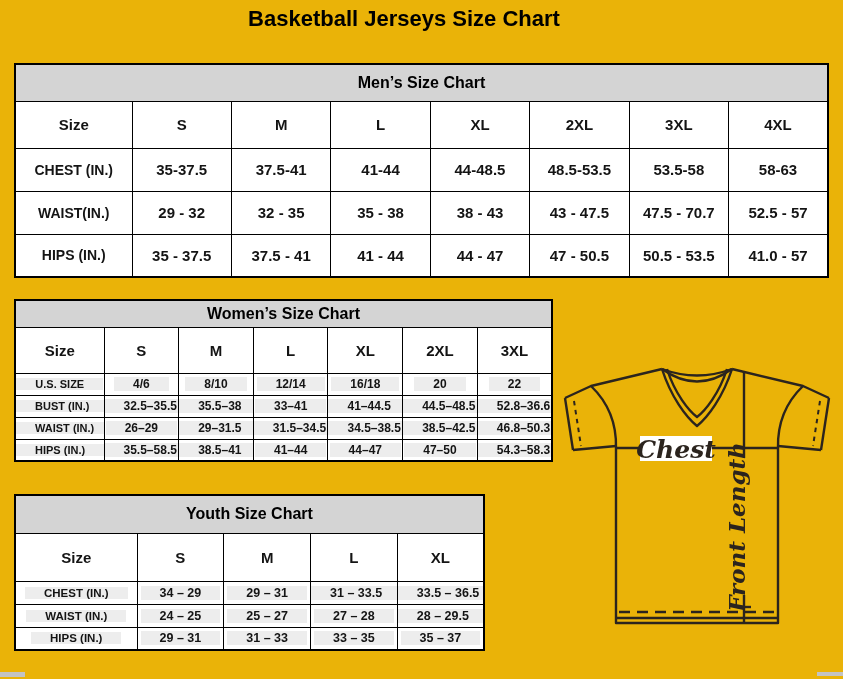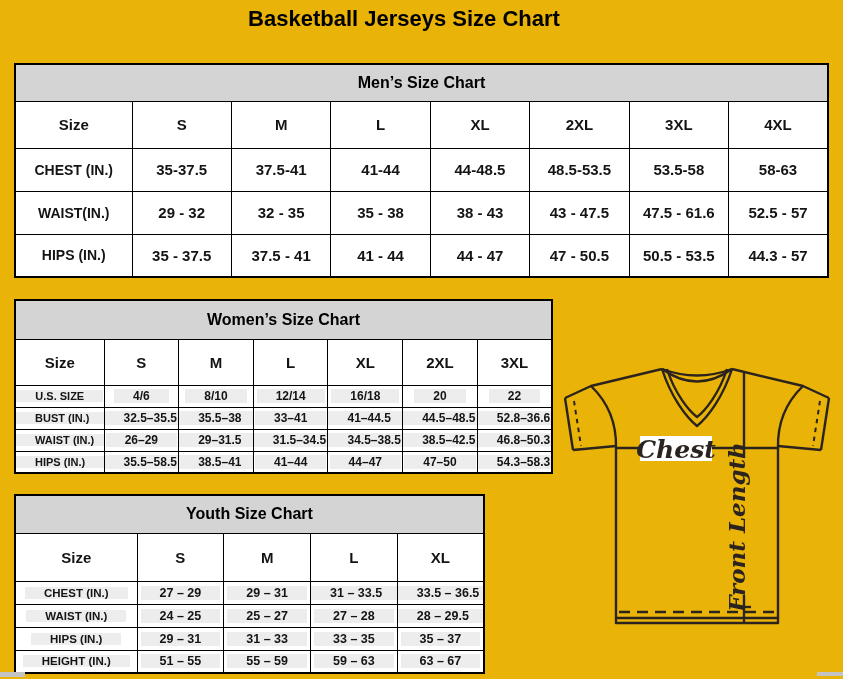--- a/index.html
+++ b/index.html
@@ -24,21 +24,21 @@
   
   .t-men{left:14px;top:63px;width:815px;font-size:15px;}
   .t-men col.labelcol{width:117px;}
   .t-men .band-row{height:37px;}
   .t-men .colhead{height:47px;}
   .t-men .data-row{height:43px;}
   .t-men .rowlabel{font-size:14px;}
   
   .t-women{left:14px;top:299px;width:539px;}
   .t-women col.labelcol{width:89px;}
-  .t-women .band-row{height:39px;}
+  .t-women .band-row{height:27px;}
   .t-women .colhead{height:46px;font-size:15px;}
   .t-women .data-row{height:22px;font-size:12px;}
   .t-women .rowlabel .cell-text{font-size:11px;}
   
   .t-youth{left:14px;top:494px;width:471px;}
   .t-youth col.labelcol{width:122px;}
   .t-youth .band-row{height:38px;}
   .t-youth .colhead{height:48px;font-size:15px;}
   .t-youth .data-row{height:23px;font-size:12.5px;}
   .t-youth .rowlabel .cell-text{font-size:11.5px;}
@@ -98,32 +98,32 @@
           <td><span class="cell-text">53.5-58</span></td>
           <td><span class="cell-text">58-63</span></td>
         </tr>
         <tr class="data-row">
           <td class="rowlabel"><span class="cell-text">WAIST(IN.)</span></td>
           <td><span class="cell-text">29 - 32</span></td>
           <td><span class="cell-text">32 - 35</span></td>
           <td><span class="cell-text">35 - 38</span></td>
           <td><span class="cell-text">38 - 43</span></td>
           <td><span class="cell-text">43 - 47.5</span></td>
-          <td><span class="cell-text">47.5 - 61.6</span></td>
+          <td><span class="cell-text">47.5 - 70.7</span></td>
           <td><span class="cell-text">52.5 - 57</span></td>
         </tr>
         <tr class="data-row">
           <td class="rowlabel"><span class="cell-text">HIPS (IN.)</span></td>
           <td><span class="cell-text">35 - 37.5</span></td>
           <td><span class="cell-text">37.5 - 41</span></td>
           <td><span class="cell-text">41 - 44</span></td>
           <td><span class="cell-text">44 - 47</span></td>
           <td><span class="cell-text">47 - 50.5</span></td>
           <td><span class="cell-text">50.5 - 53.5</span></td>
-          <td><span class="cell-text">44.3 - 57</span></td>
+          <td><span class="cell-text">41.0 - 57</span></td>
         </tr>
       </tbody>
     </table>
 
   <table class="sizes t-women hl-table">
       <colgroup>
         <col class="labelcol">
         <col>
         <col>
         <col>
@@ -197,45 +197,38 @@
         </tr>
         <tr class="colhead">
           <th><span class="cell-text">Size</span></th>
           <th><span class="cell-text">S</span></th>
           <th><span class="cell-text">M</span></th>
           <th><span class="cell-text">L</span></th>
           <th><span class="cell-text">XL</span></th>
         </tr>
         <tr class="data-row">
           <td class="rowlabel"><span class="cell-text">CHEST (IN.)</span></td>
-          <td><span class="cell-text">27 – 29</span></td>
+          <td><span class="cell-text">34 – 29</span></td>
           <td><span class="cell-text">29 – 31</span></td>
           <td><span class="cell-text">31 – 33.5</span></td>
           <td><span class="cell-text">33.5 – 36.5</span></td>
         </tr>
         <tr class="data-row">
           <td class="rowlabel"><span class="cell-text">WAIST (IN.)</span></td>
           <td><span class="cell-text">24 – 25</span></td>
           <td><span class="cell-text">25 – 27</span></td>
           <td><span class="cell-text">27 – 28</span></td>
           <td><span class="cell-text">28 – 29.5</span></td>
         </tr>
         <tr class="data-row">
           <td class="rowlabel"><span class="cell-text">HIPS (IN.)</span></td>
           <td><span class="cell-text">29 – 31</span></td>
           <td><span class="cell-text">31 – 33</span></td>
           <td><span class="cell-text">33 – 35</span></td>
           <td><span class="cell-text">35 – 37</span></td>
-        </tr>
-        <tr class="data-row">
-          <td class="rowlabel"><span class="cell-text">HEIGHT (IN.)</span></td>
-          <td><span class="cell-text">51 – 55</span></td>
-          <td><span class="cell-text">55 – 59</span></td>
-          <td><span class="cell-text">59 – 63</span></td>
-          <td><span class="cell-text">63 – 67</span></td>
         </tr>
       </tbody>
     </table>
 
   <div class="jersey">
     <svg width="288" height="324" viewBox="0 0 288 324" xmlns="http://www.w3.org/2000/svg">
       <g fill="none" stroke="#2b241e" stroke-width="2.4" stroke-linejoin="round" stroke-linecap="butt">
 
         <path d="M107,14 Q142,27 177,14"></path>
         <path d="M107,14 Q142,39 177,14"></path>

